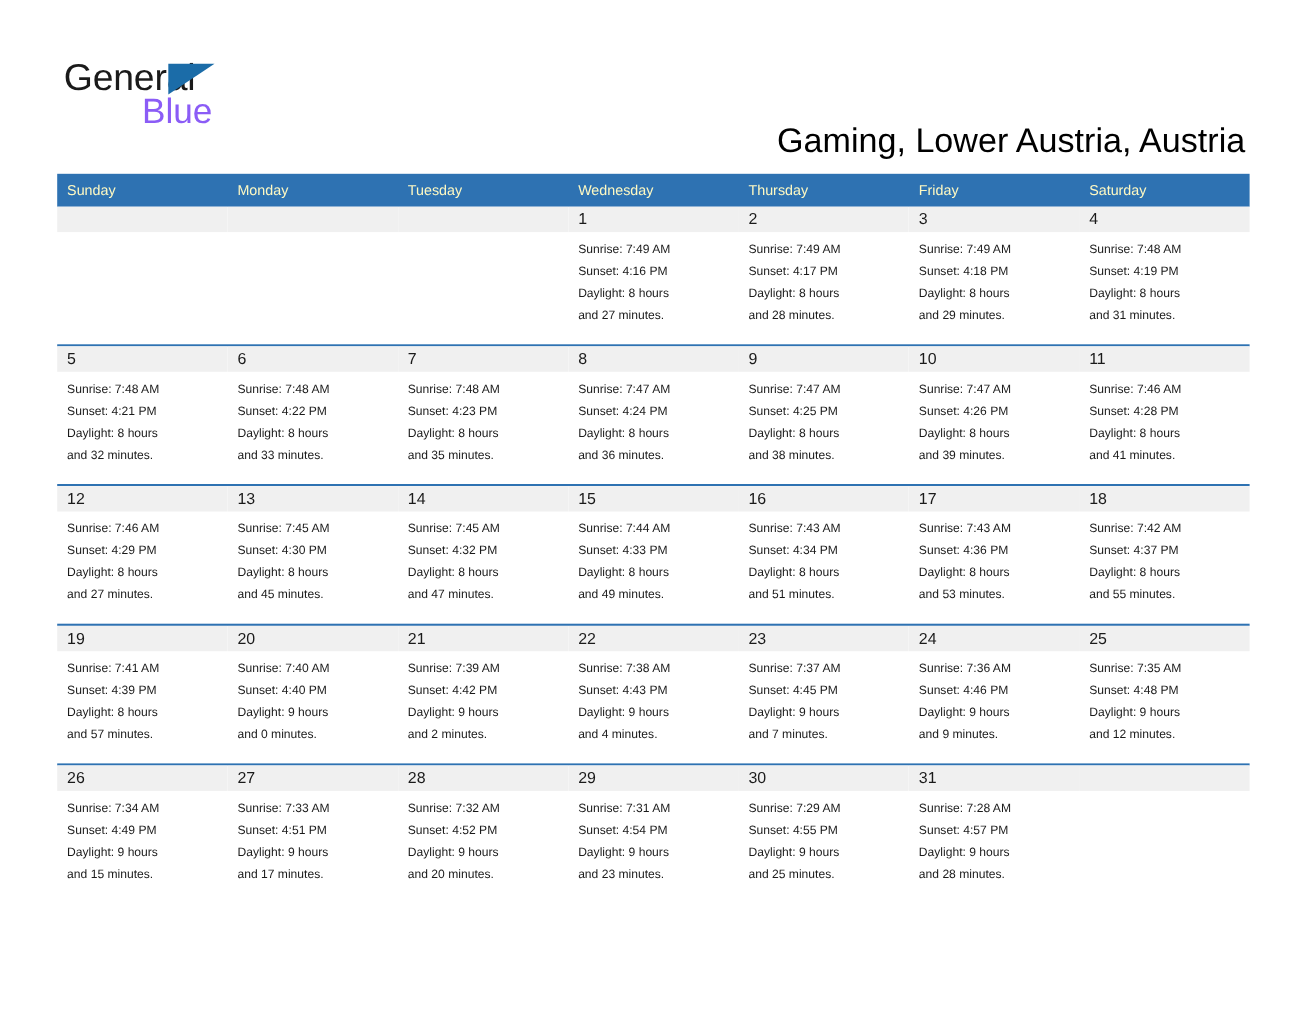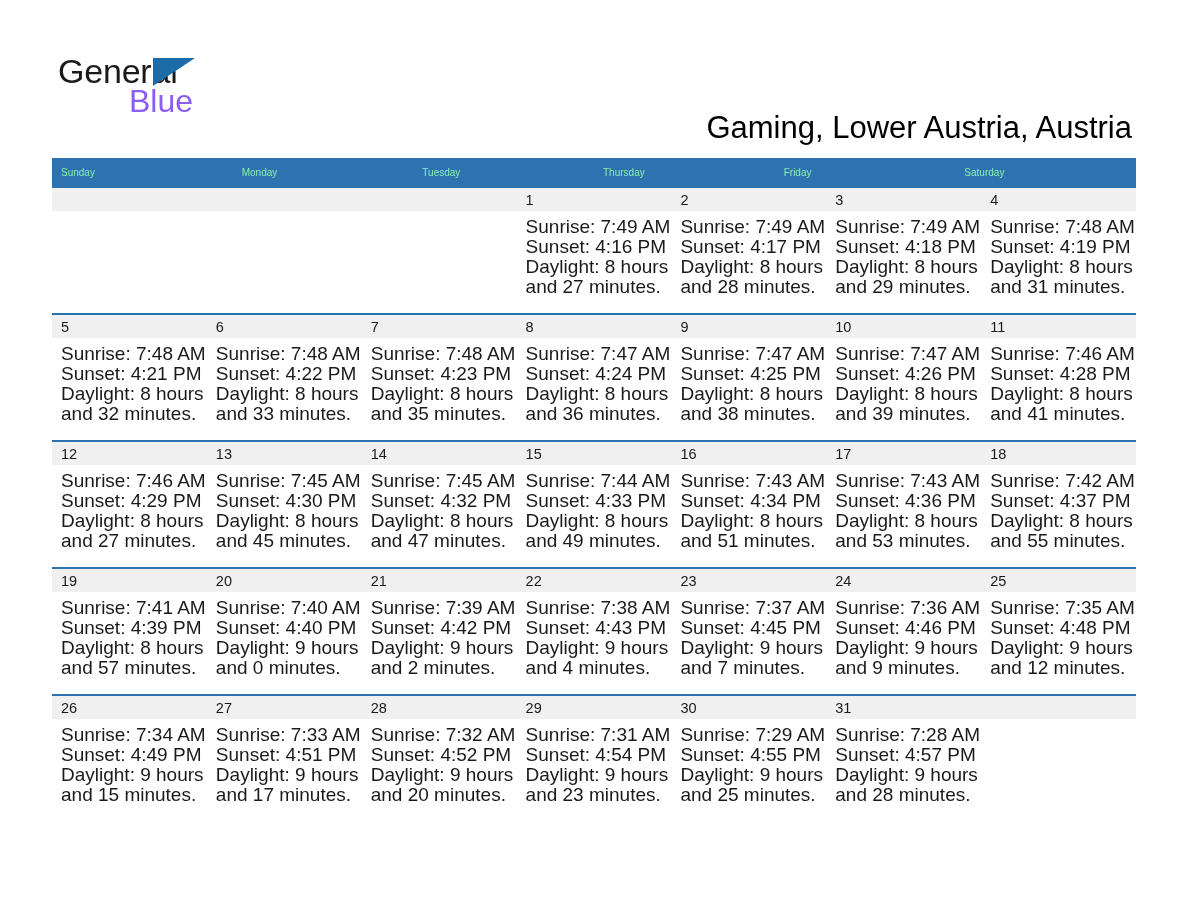--- a/index.html
+++ b/index.html
@@ -97,22 +97,22 @@
   .weekday-row {
     display: flex;
     width: 100%;
     background: #2e72b2;
     height: 30px;
   }
   .weekday {
     flex: 1 1 0;
     box-sizing: border-box;
     padding: 5px 0 0 9px;
-    color: #86efac;
-    font-size: 10px;
+    color: #fef9c3;
+    font-size: 13px;
     line-height: 20px;
     white-space: nowrap;
   }
   .week {
     display: flex;
     width: 100%;
     border-top: 2px solid #2e72b2;
     margin-top: 6px;
   }
   .week.first {
@@ -129,21 +129,21 @@
     background: #f0f0f0;
     height: 23px;
     box-sizing: border-box;
     padding: 2px 0 0 9px;
     font-size: 14.5px;
     line-height: 20px;
     color: #1a1a1a;
   }
   .day-body {
     padding: 6px 6px 10px 9px;
-    font-size: 19px;
+    font-size: 11px;
     line-height: 20px;
     color: #1a1a1a;
     min-height: 92px;
     box-sizing: border-box;
   }
   .day-body div { white-space: nowrap; }
   .day.empty .day-body { min-height: 92px; }
 </style>
 </head>
 <body>
@@ -157,20 +157,21 @@
       <span class="logo-blue">Blue</span>
     </div>
     <div class="subtitle">Gaming, Lower Austria, Austria</div>
   </div>
 
   <div class="calendar">
     <div class="weekday-row" id="weekday-row">
         <div class="weekday">Sunday</div>
         <div class="weekday">Monday</div>
         <div class="weekday">Tuesday</div>
+        <div class="weekday">Wednesday</div>
         <div class="weekday">Thursday</div>
         <div class="weekday">Friday</div>
         <div class="weekday">Saturday</div>
       </div>
     <div id="weeks-container">
         <div class="week first">
           <div class="day empty">
             <div class="day-num-band"></div>
             <div class="day-body"></div>
           </div>

